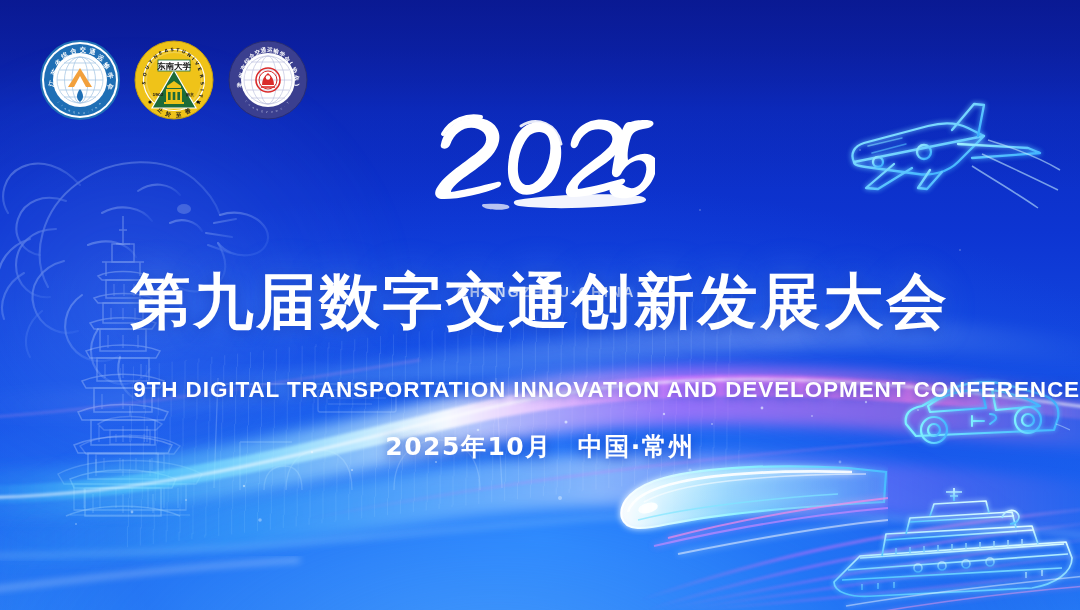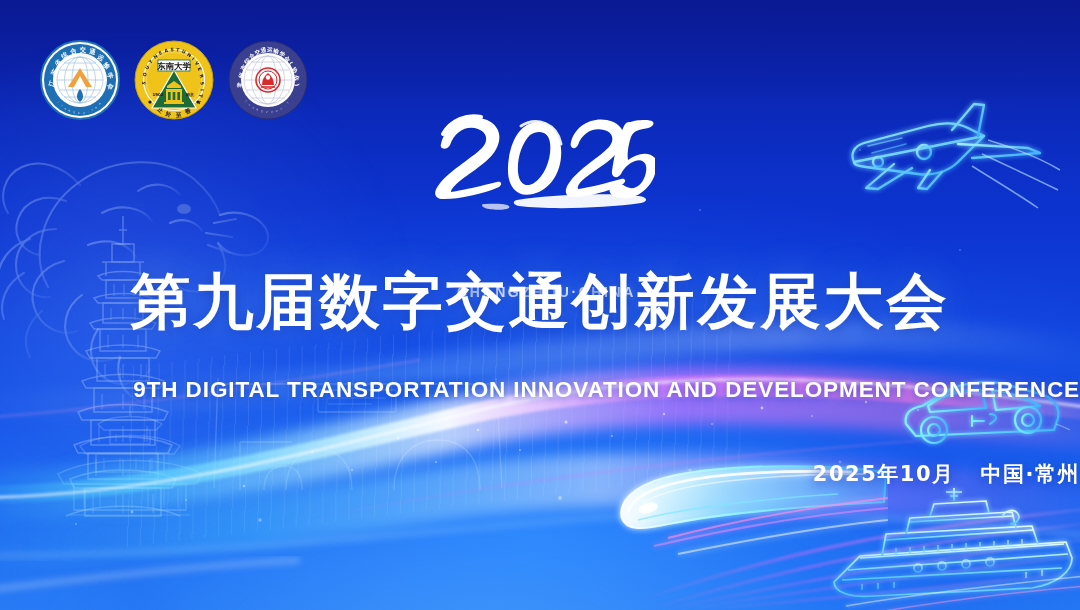--- a/index.html
+++ b/index.html
@@ -81,22 +81,22 @@
     font-family:Liberation Serif, serif;
     text-shadow:0 2px 14px rgba(20,60,190,.75), 0 0 34px rgba(130,190,255,.40);
   }
   .title-en{
     position:absolute; left:0; right:0; top:349px; text-align:right; z-index:26;
     font-size:22.5px; font-weight:700; color:#ffffff; letter-spacing:.9px;
     text-shadow:0 1px 8px rgba(20,60,190,.8);
     margin-top:28px;
   }
   .meta{
-    position:absolute; left:0; right:0; top:460px; text-align:right; z-index:26;
-    font-size:21px; font-weight:700; color:#ffffff; letter-spacing:1.5px;
+    position:absolute; left:0; right:0; top:430px; text-align:center; z-index:26;
+    font-size:25px; font-weight:700; color:#ffffff; letter-spacing:1.5px;
     font-family:"DejaVu Sans","Liberation Sans",sans-serif;
     text-shadow:0 2px 12px rgba(20,60,190,.8);
   }
   .meta .gap{ display:inline-block; width:26px; }
 </style>
 </head>
 <body>
 
 <div class="poster">
 

